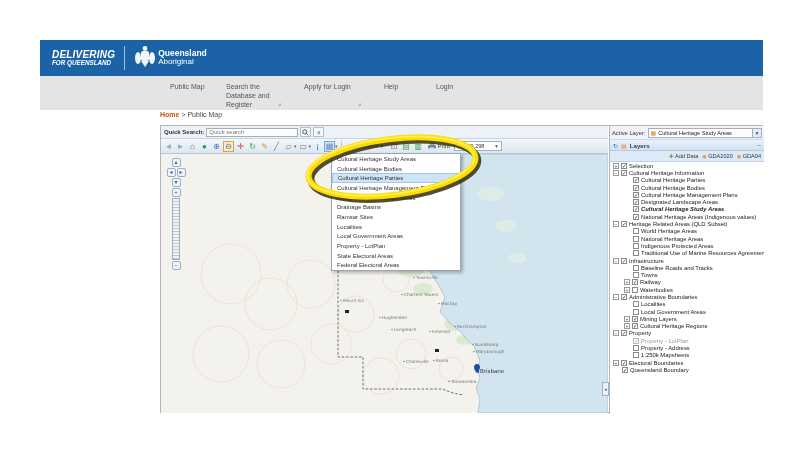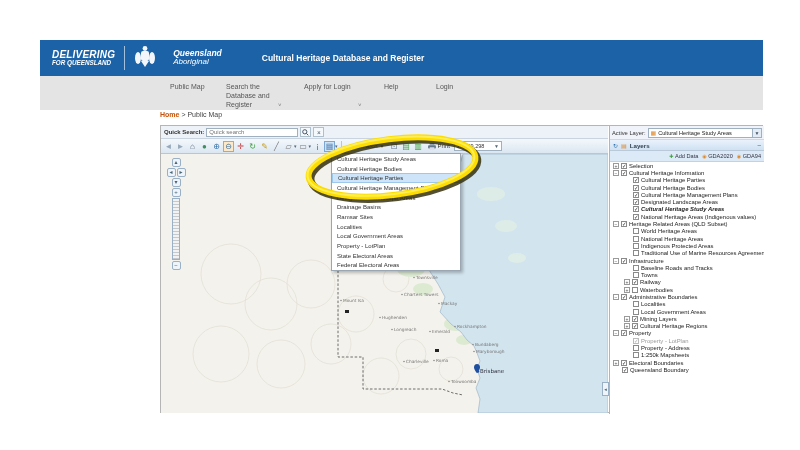--- a/index.html
+++ b/index.html
@@ -8,21 +8,21 @@
   .abs { position:absolute; }
   #page { position:relative; width:800px; height:450px; background:#fff; }
 
   
   #app-header { left:40px; top:40px; width:723px; height:36px; background:#1b62a7;
     display:flex; align-items:center; color:#fff; }
   .dlv { margin-left:12px; text-align:left; line-height:1; font-style:italic; font-weight:bold; }
   .dlv .l1 { font-size:10px; letter-spacing:.2px; }
   .dlv .l2 { font-size:6.3px; }
   .hdr-div { width:1px; height:24px; background:rgba(255,255,255,.6); margin:0 9px; }
-  .qg { display:flex; align-items:center; gap:17px;font-style:italic; }
+  .qg { display:flex; align-items:center; gap:2px; }
   .qg .name { line-height:1.05; }
   .qg .name .l1 { font-size:8.5px; font-weight:bold; }
   .qg .name .l2 { font-size:8px; }
   .app-title { margin-left:40px; line-height:1.25; }
   .app-title .l1 { font-size:7.5px; color:#cfe0f0; }
   .app-title .l2 { font-size:8.5px; font-weight:bold; color:#fff; }
 
   
   #nav-band { left:40px; top:76px; width:723px; height:34px; background:#e4e4e4; }
   .nav-item { position:absolute; top:6px; font-size:7px; color:#555; line-height:1.3;
@@ -126,21 +126,20 @@
           <path d="M7 16 L11 22 L15 16 Z"></path>
           <circle cx="11" cy="3.5" r="2.4"></circle>
         </g>
       </svg>
       <div class="name">
         <div class="l1">Queensland</div>
         <div class="l2">Aboriginal</div>
       </div>
     </div>
     <div class="app-title">
-      <div class="l2">Cultural Heritage Database and Register</div>
     </div>
   </div>
 
   <div id="nav-band" class="abs">
       <div class="nav-item" style="left: 130px;">Public Map</div>
       <div class="nav-item" style="left: 186px;">Search the
 Database and
 Register</div>
       <div class="nav-chev" style="left: 238px; top: 26px;">˅</div>
       <div class="nav-item" style="left: 264px;">Apply for Login</div>

